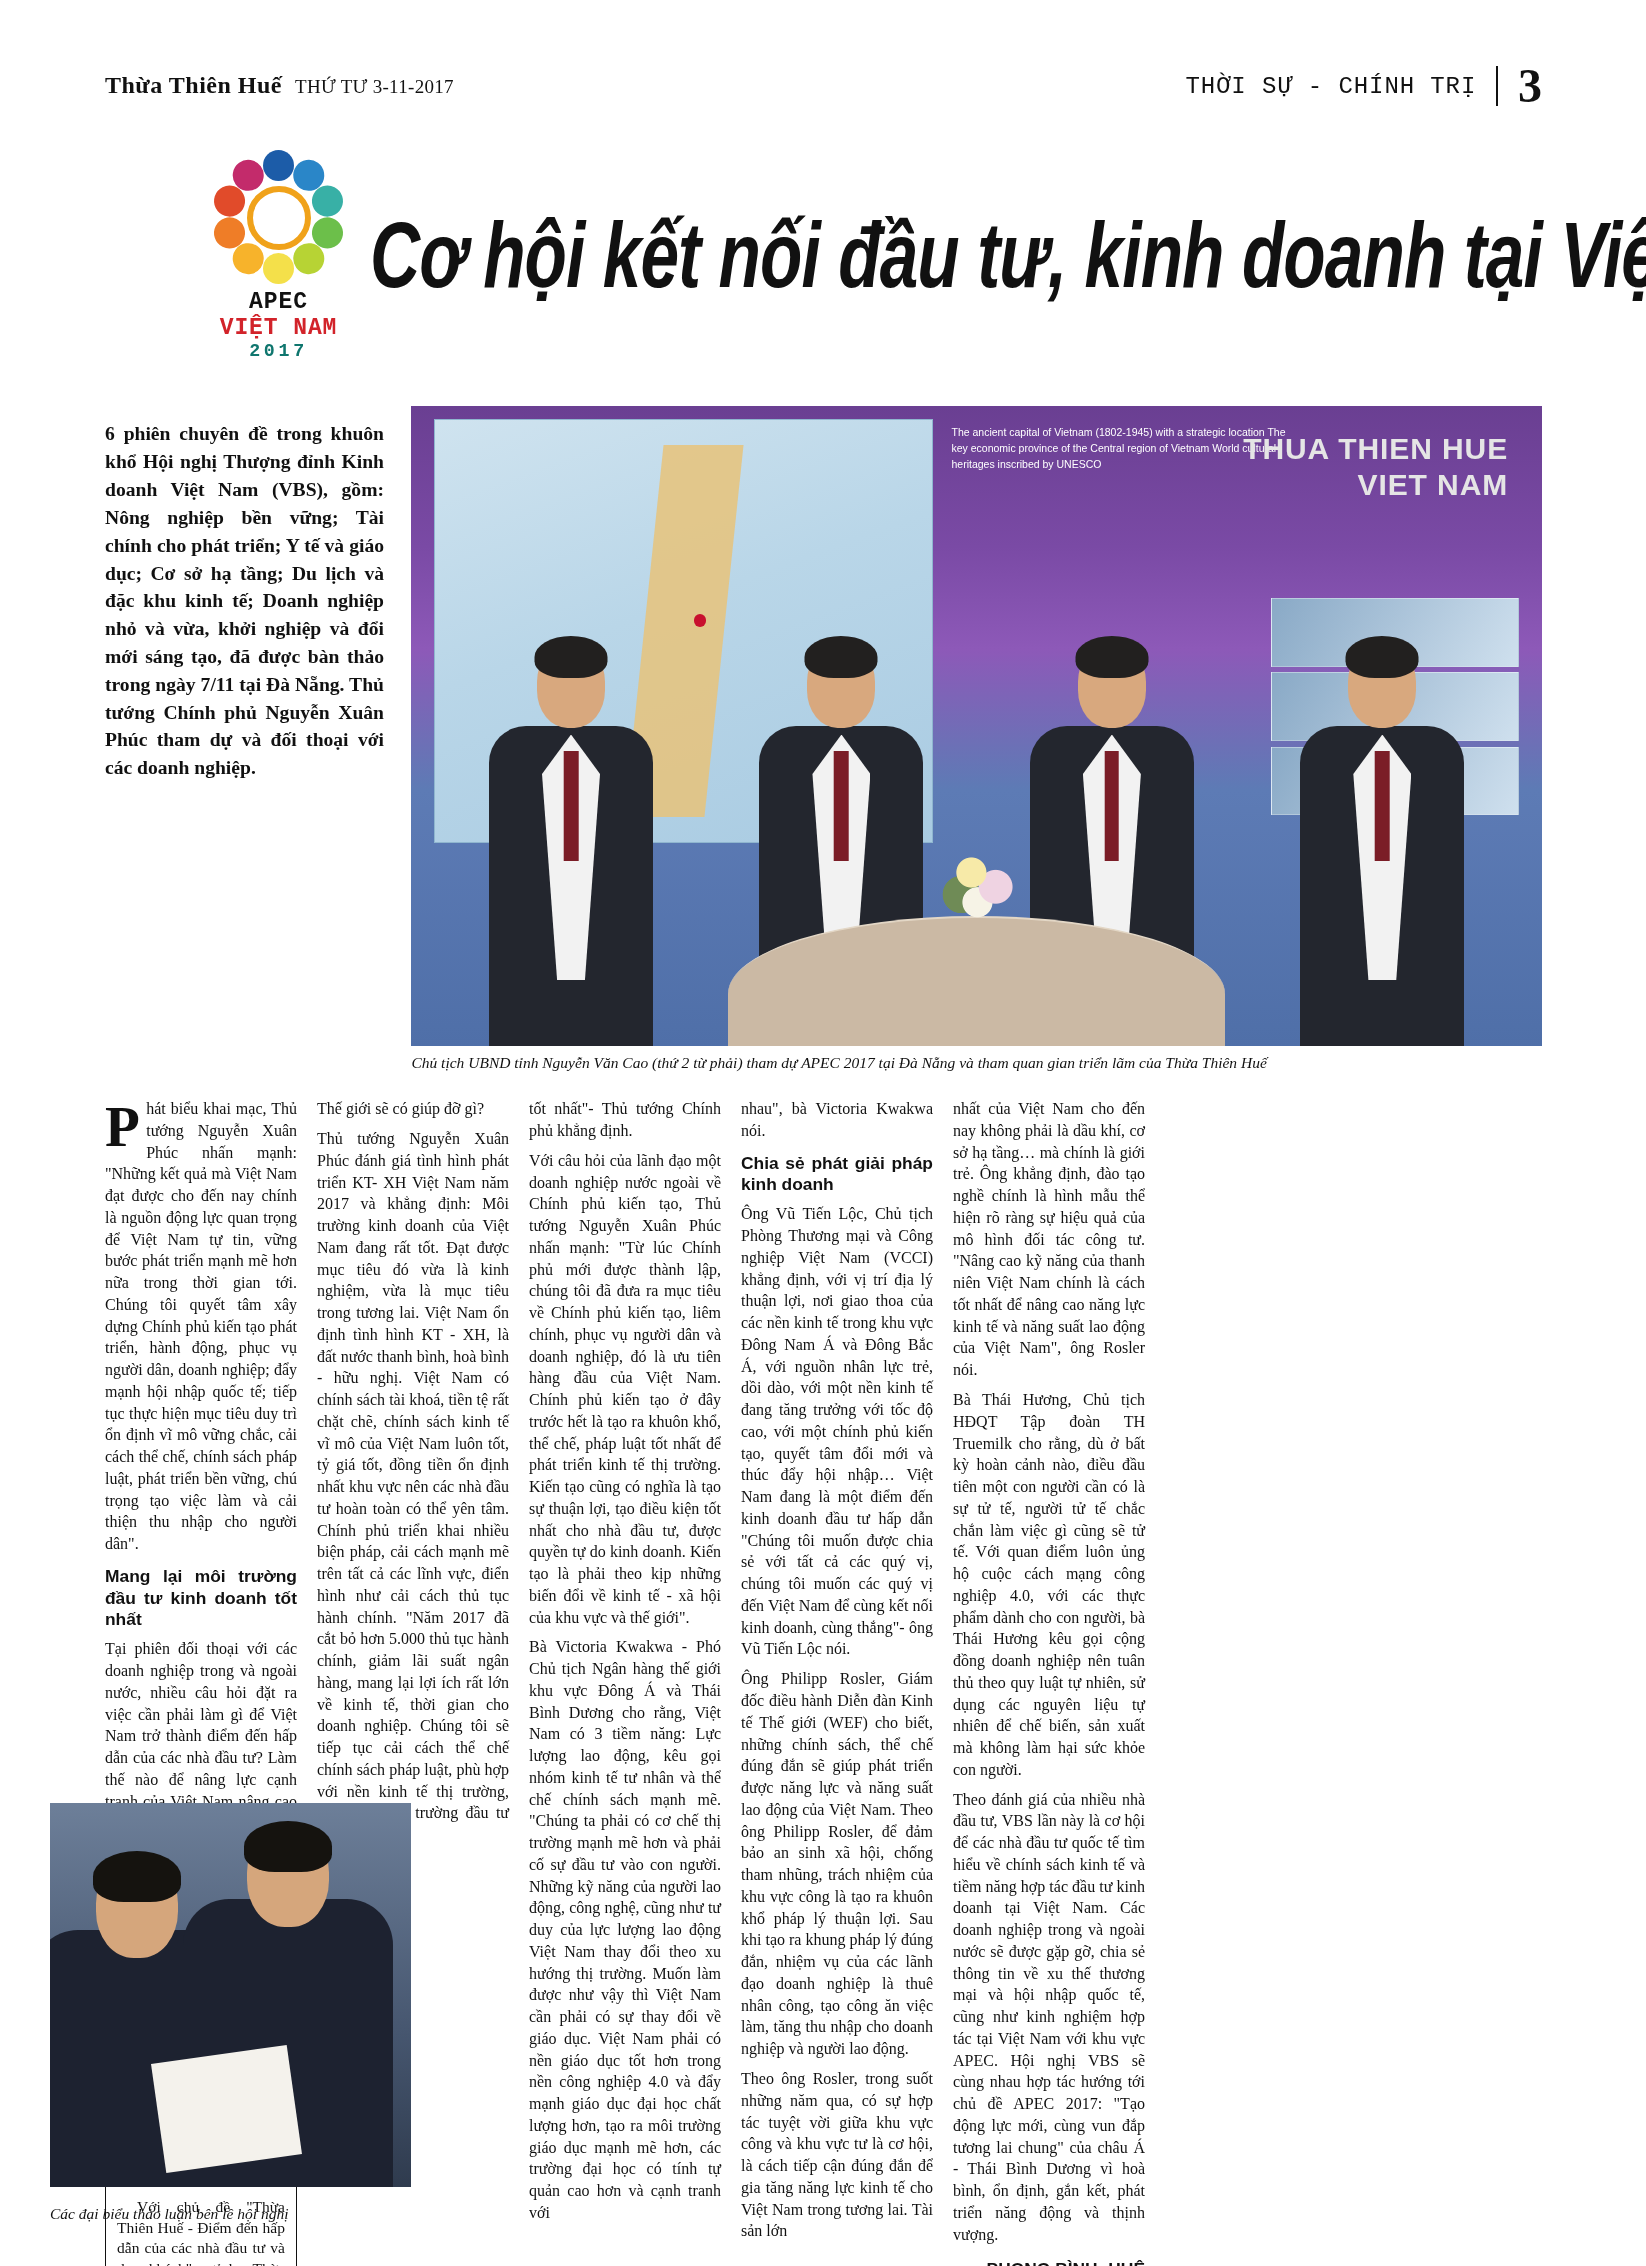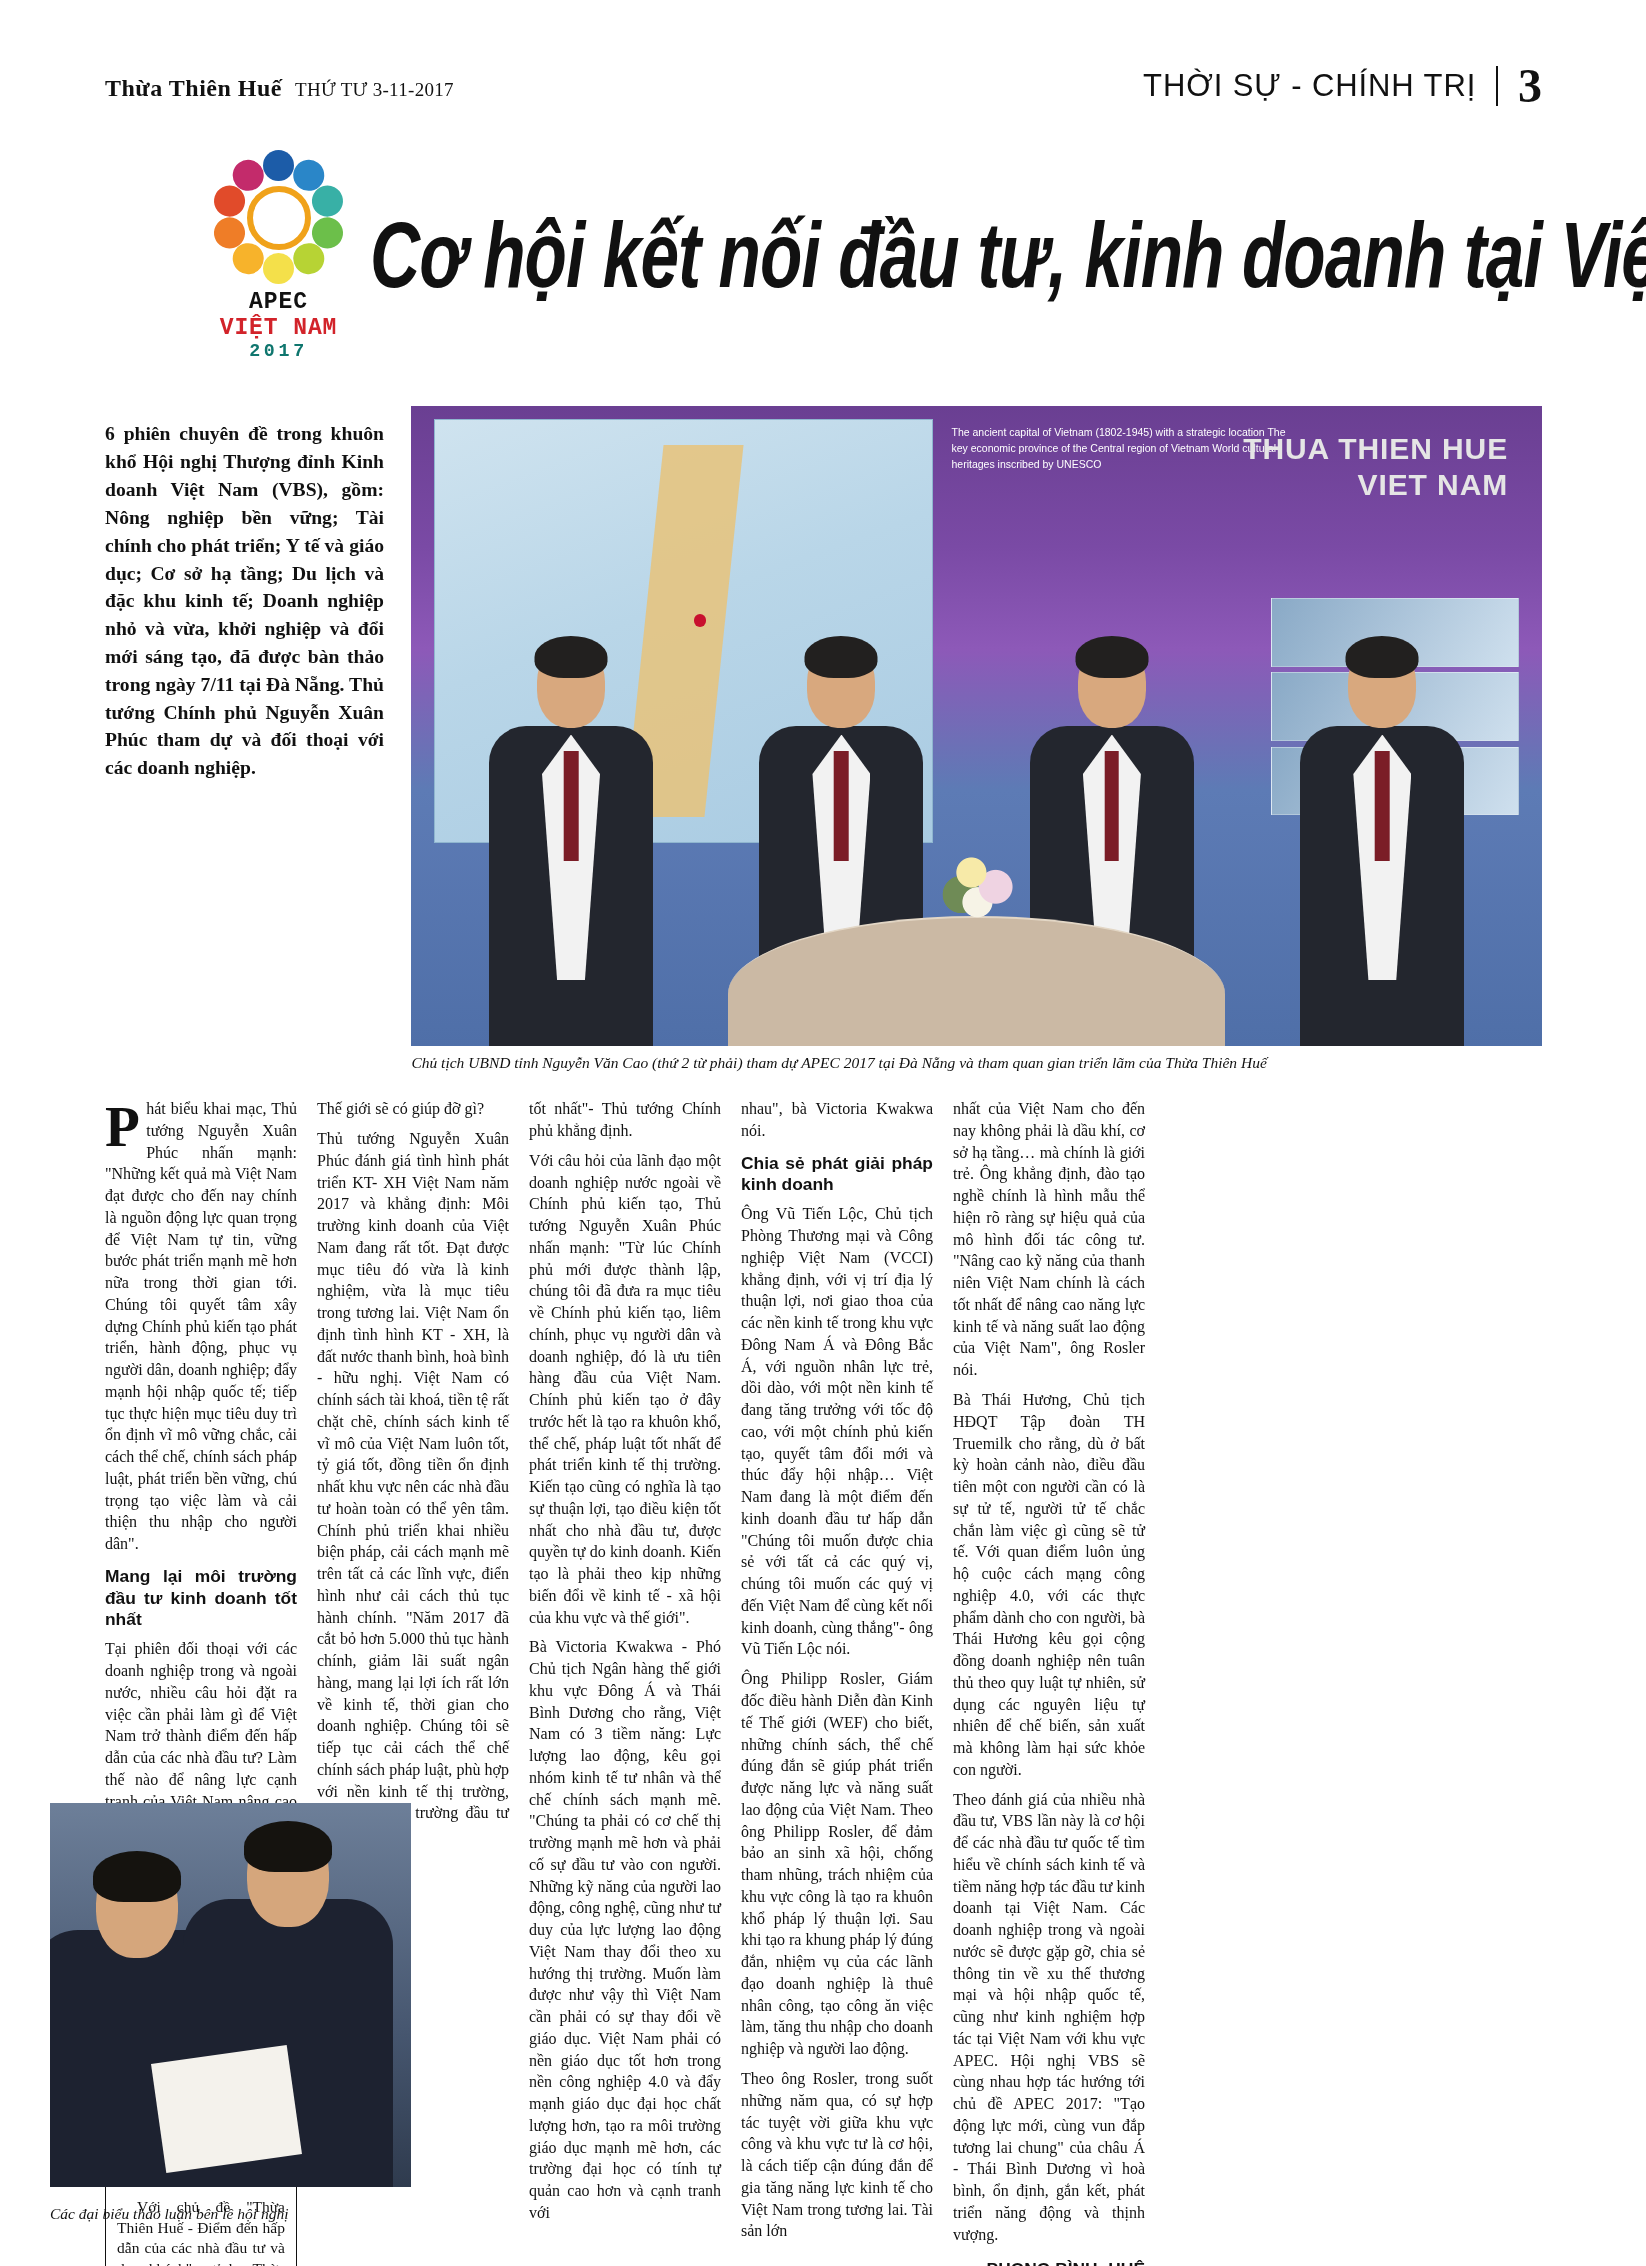--- a/index.html
+++ b/index.html
@@ -43,22 +43,22 @@
     font-family: "Liberation Serif", serif;
     font-size: 19px;
     letter-spacing: 0.3px;
   }
   .masthead-right {
     display: flex;
     align-items: center;
     gap: 20px;
   }
   .section-name {
-    font-family: Liberation Sans, sans-serif;
-    font-size: 31px;
+    font-family: Liberation Mono, monospace;
+    font-size: 24px;
     letter-spacing: 0.9px;
   }
   .page-sep {
     display: inline-block;
     width: 1.8px;
     height: 40px;
     background: #111;
   }
   .page-number {
     font-family: "Liberation Serif", serif;

